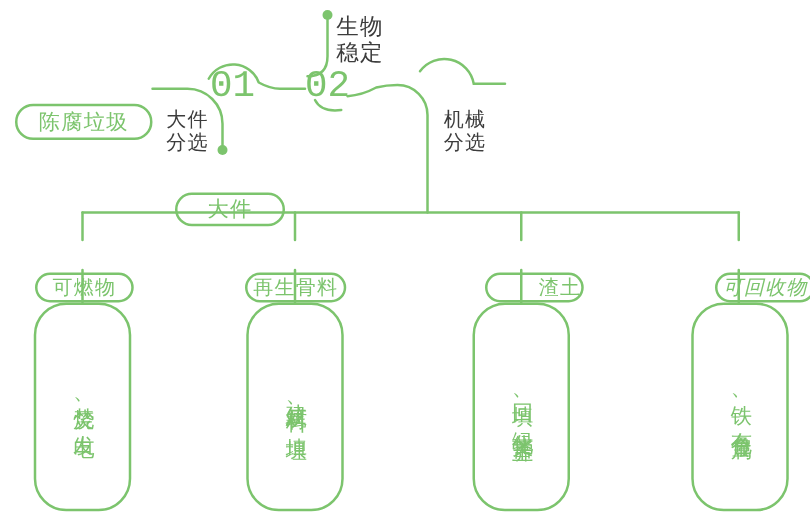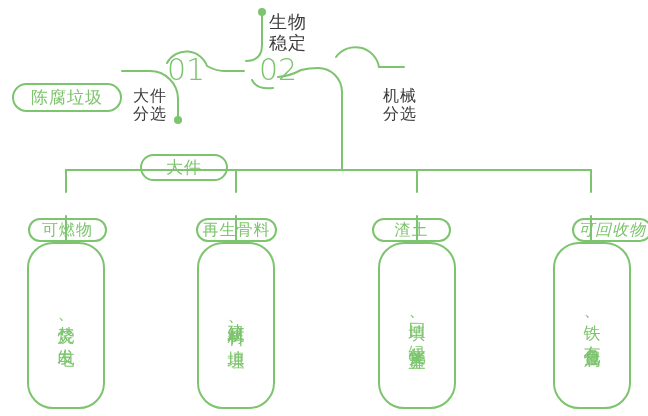--- a/index.html
+++ b/index.html
@@ -19,36 +19,36 @@
     border:2px solid var(--accent);border-radius:999px;
     color:var(--accent);
     display:flex;align-items:center;justify-content:center;
     letter-spacing:1px;white-space:nowrap;margin-top:26px;
   }
   .pill.src{left:12px;top:57px;width:110px;height:29px;font-size:17px;}
   .pill.bulky{left:140px;top:128px;width:88px;height:27px;font-size:17px;}
   .pill.cat{top:192px;height:24px;font-size:16px;}
   .cat.c1{left:28px;width:79px;}
   .cat.c2{left:196px;width:81px;}
-  .cat.c3{left:372px;width:79px;}
+  .cat.c3{left:388px;width:79px;justify-content:flex-end;}
   .cat.c4{left:572px;width:80px;font-style:italic;}
   .stage-num{
     position:absolute;width:44px;text-align:center;
-    color:var(--accent);font-size:30px;line-height:30px;font-weight:300;
+    color:var(--accent);font-size:30px;line-height:30px;font-weight:300;font-family:Liberation Mono, monospace;
   }
   .num1{left:164px;top:55px;}
-  .num2{left:240px;top:55px;margin-left:16px;}
+  .num2{left:240px;top:55px;}
   .num3{left:319px;top:57px;}
   .slabel{
     position:absolute;color:var(--dark);font-size:16px;line-height:1.15;
     white-space:pre-line;letter-spacing:1px;
   }
   .lab-bulky{left:133px;top:87px;}
   .lab-bio{left:269px;top:12px;font-size:18px;}
-  .lab-mech{left:355px;top:87px;margin-left:28px;}
+  .lab-mech{left:355px;top:87px;}
   .rbox{
     position:absolute;top:242px;width:78px;height:167px;box-sizing:border-box;
     border:2px solid var(--accent);border-radius:26px;
     display:flex;align-items:center;justify-content:center;
   }
   .rbox.b1{left:27px;}
   .rbox.b2{left:197px;}
   .rbox.b3{left:378px;}
   .rbox.b4{left:553px;}
   .vtext{

